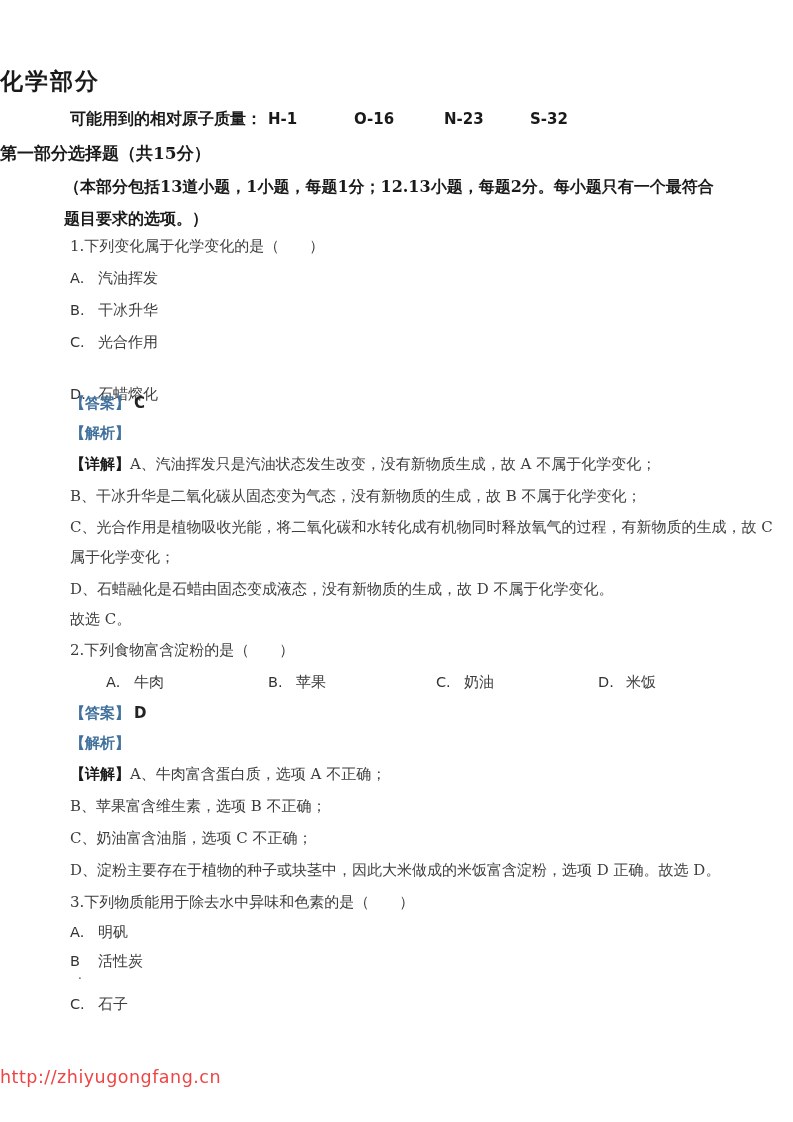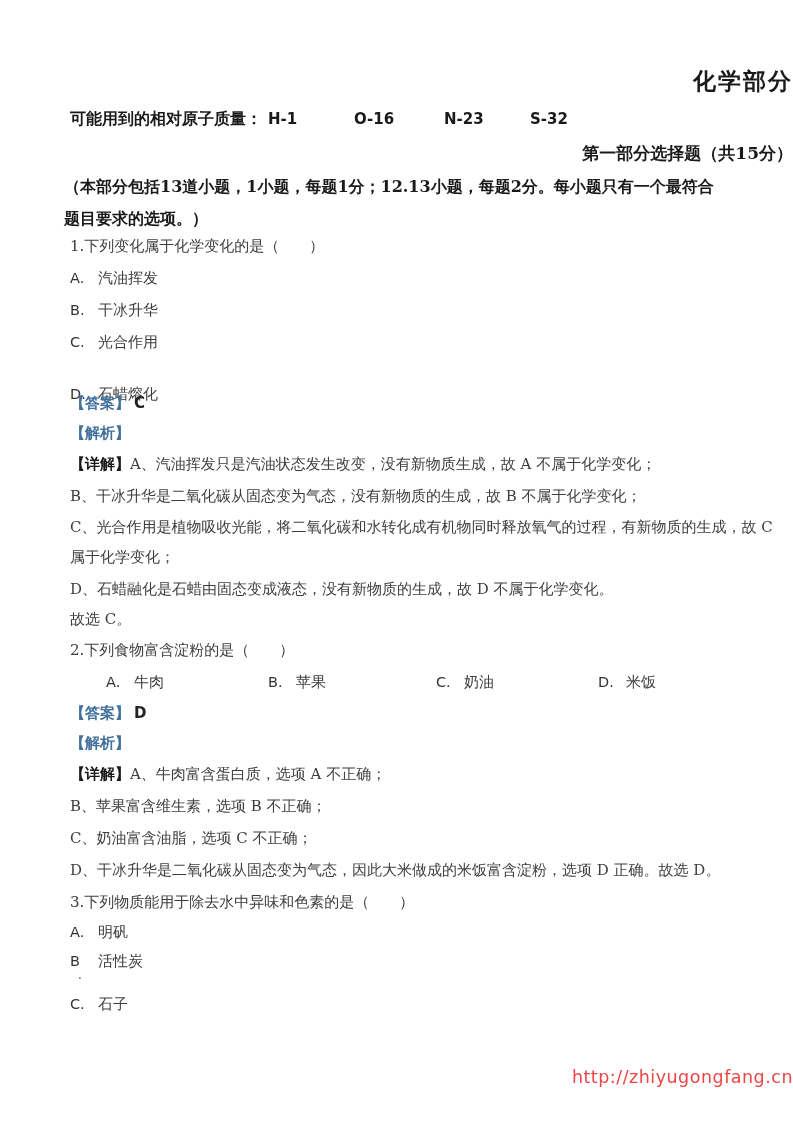--- a/index.html
+++ b/index.html
@@ -12,21 +12,21 @@
     color:#3d3d3d;
     overflow:hidden;
   }
   .line{
     position:absolute;
     left:70px;
     font-size:15px;
     line-height:22px;
     white-space:nowrap;
   }
-  .center{left:0;width:793px;text-align:right;}
+  .center{left:0;width:793px;text-align:left;}
   .bold{font-weight:bold;color:#1a1a1a;}
   .title-line{font-size:23px;letter-spacing:2px;}
   .heading-line{font-size:17px;}
   .instr{font-size:16px;left:64px;}
   .blue{color:#41719C;font-weight:bold;}
   .latin{font-family:"DejaVu Sans","Liberation Sans",sans-serif;}
   .opt-label{display:inline-block;min-width:16px;margin-right:12px;font-size:14.5px;color:#333;}
   .ans-letter{font-family:"DejaVu Sans","Liberation Sans",sans-serif;font-weight:600;color:#222;margin-left:4px;font-size:15px;}
   .mass-val{position:absolute;font-weight:bold;color:#1a1a1a;}
   .q2opt{position:absolute;white-space:nowrap;margin-left:36px;}
@@ -109,21 +109,21 @@
   </div>
   <div class="line" style="top:732px">
     <span class="blue">【解析】</span>
   </div>
 
   <div class="line" style="top:763px">
     <span class="bold">【详解】</span><span>A、牛肉富含蛋白质，选项 A 不正确；</span>
   </div>
   <div class="line" style="top:795px">B、苹果富含维生素，选项 B 不正确；</div>
   <div class="line" style="top:827px">C、奶油富含油脂，选项 C 不正确；</div>
-  <div class="line" style="top:859px">D、干冰升华是二氧化碳从固态变为气态，因此大米做成的米饭富含淀粉，选项 D 正确。故选 D。</div>
+  <div class="line" style="top:859px">D、淀粉主要存在于植物的种子或块茎中，因此大米做成的米饭富含淀粉，选项 D 正确。故选 D。</div>
 
   <div class="line" style="top:891px">3.下列物质能用于除去水中异味和色素的是（　　）</div>
 
   <div class="line" style="top:921px">
     <span class="opt-label latin">A.</span><span>明矾</span>
   </div>
   <div class="line" style="top:950px">
     <span class="opt-label latin">B</span><span>活性炭</span>
   </div>
   <div class="line stray" style="top:964px;left:78px">.</div>

